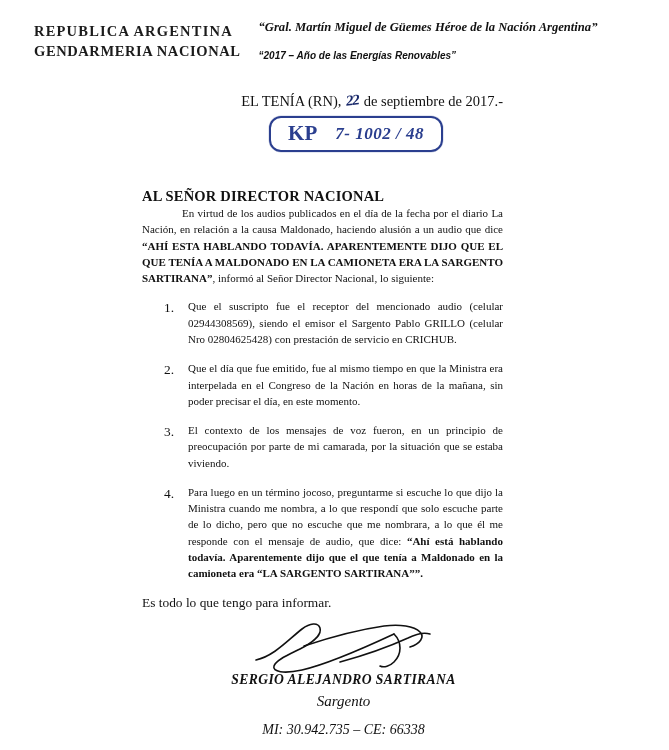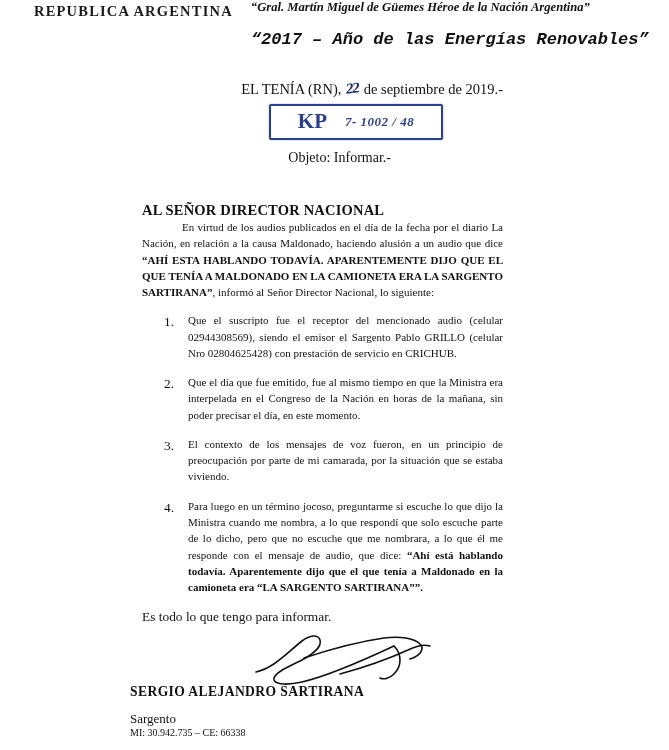--- a/index.html
+++ b/index.html
@@ -13,21 +13,21 @@
     font-family: "Liberation Serif", serif;
     color: #111111;
     overflow: hidden;
     position: relative;
   }
   .page {
     position: relative;
     width: 557px;
     height: 750px;
     box-sizing: border-box;
-    padding: 0 28px 8px 34px;
+    padding: 20px 28px 8px 34px;
   }
   
   .header {
     display: flex;
     align-items: flex-start;
     justify-content: space-between;
   }
   .org-block {
     font-family: "Liberation Serif", serif;
     font-weight: bold;
@@ -48,24 +48,24 @@
   }
   .motto1 {
     font-family: "Liberation Serif", serif;
     font-style: italic;
     font-weight: bold;
     font-size: 12.6px;
     color: #111;
     white-space: nowrap;
   }
   .motto2 {
-    font-family: Liberation Mono, monospace;
-    font-style: italic;
-    font-weight: bold;
-    font-size: 17px;
+    font-family: Liberation Sans, sans-serif;
+    font-style: italic;
+    font-weight: bold;
+    font-size: 10px;
     color: #111;
     margin-top: 15px;
     white-space: nowrap;
   }
 
   
   .placedate-row {
     margin-top: 32px;
     text-align: right;
     padding-right: 26px;
@@ -87,41 +87,41 @@
 
   
   .stamp-wrap {
     margin-top: 6px;
     display: flex;
     justify-content: flex-end;
     padding-right: 86px;
   }
   .stamp {
     border: 2px solid #2b3f8f;
-    border-radius: 2px;
+    border-radius: 12px;
     padding: 3px 10px 4px 10px;
     min-width: 150px;
     display: flex;
     align-items: center;
     justify-content: center;
     gap: 18px;
     box-shadow: 0 0 0 0.5px rgba(43,63,143,0.25);
   }
   .stamp .kp {
     font-family: "Liberation Serif", serif;
     font-weight: bold;
     font-size: 21px;
     color: #2b3f8f;
     letter-spacing: 0px;
   }
   .stamp .num {
     font-family: "Liberation Serif", serif;
     font-style: italic;
     font-weight: bold;
-    font-size: 13px;
+    font-size: 17px;
     color: #2b3f8f;
     letter-spacing: 0.5px;
   }
 
   
   .objeto {
     margin-top: 10px;
     text-align: right;
     padding-right: 138px;
     font-size: 14px;
@@ -173,71 +173,72 @@
     padding-left: 108px;
     font-size: 13.4px;
   }
 
   
   .sig-area {
     position: absolute;
     left: 0;
     right: 0;
     bottom: 12px;
-    text-align: left;
+    text-align: center;
     padding-left: 130px;
+    font-style: italic;
   }
   .sig-svg {
     display: block;
     margin: 0 auto -6px auto;
   }
   .sig-name {
     font-weight: bold;
     font-size: 13.6px;
     letter-spacing: 0.4px;
     border-top: 0;
   }
   .sig-rank {
-    font-size: 13px;
-    margin-top: 11px;
+    font-size: 15px;
+    margin-top: 5px;
   }
   .sig-id {
-    font-size: 10px;
-    margin-top: 0;
+    font-size: 14px;
+    margin-top: 12px;
   }
 </style>
 </head>
 <body>
 
 <div class="page">
 
   <div class="header">
     <div class="org-block">
       <div class="org-line1">REPUBLICA  ARGENTINA</div>
+      <div class="org-line2">GENDARMERIA NACIONAL</div>
     </div>
     <div class="mottos">
       <div class="motto1">“Gral. Martín Miguel de Güemes Héroe de la Nación Argentina”</div>
       <div class="motto2">“2017 – Año de las Energías Renovables”</div>
     </div>
   </div>
 
   <div class="placedate-row">
     <span>EL  TENÍA (RN),</span>
     <span class="handwritten">22</span>
-    <span>de septiembre de 2019.-</span>
+    <span>de septiembre de 2017.-</span>
   </div>
 
   <div class="stamp-wrap">
     <div class="stamp">
       <span class="kp">KP</span>
       <span class="num">7- 1002 / 48</span>
     </div>
   </div>
 
-  <div class="objeto">Objeto: Informar.-</div>
 
   <div class="addressee">AL SEÑOR DIRECTOR NACIONAL</div>
 
   <div class="body">
     <p class="intro">
       <span>En virtud de los audios publicados en el día de la fecha por el diario La Nación, en relación a la causa Maldonado, haciendo alusión a un audio que dice </span><span class="b">“AHÍ ESTA HABLANDO TODAVÍA. APARENTEMENTE DIJO QUE EL QUE TENÍA A MALDONADO EN LA CAMIONETA ERA LA SARGENTO SARTIRANA”</span><span>, informó al Señor Director Nacional, lo siguiente:</span>
     </p>
 
     <ol class="items">
       <li><span>Que el suscripto fue el receptor del mencionado audio (celular 02944308569), siendo el emisor el Sargento Pablo GRILLO (celular Nro 02804625428) con prestación de servicio en CRICHUB.</span></li>

